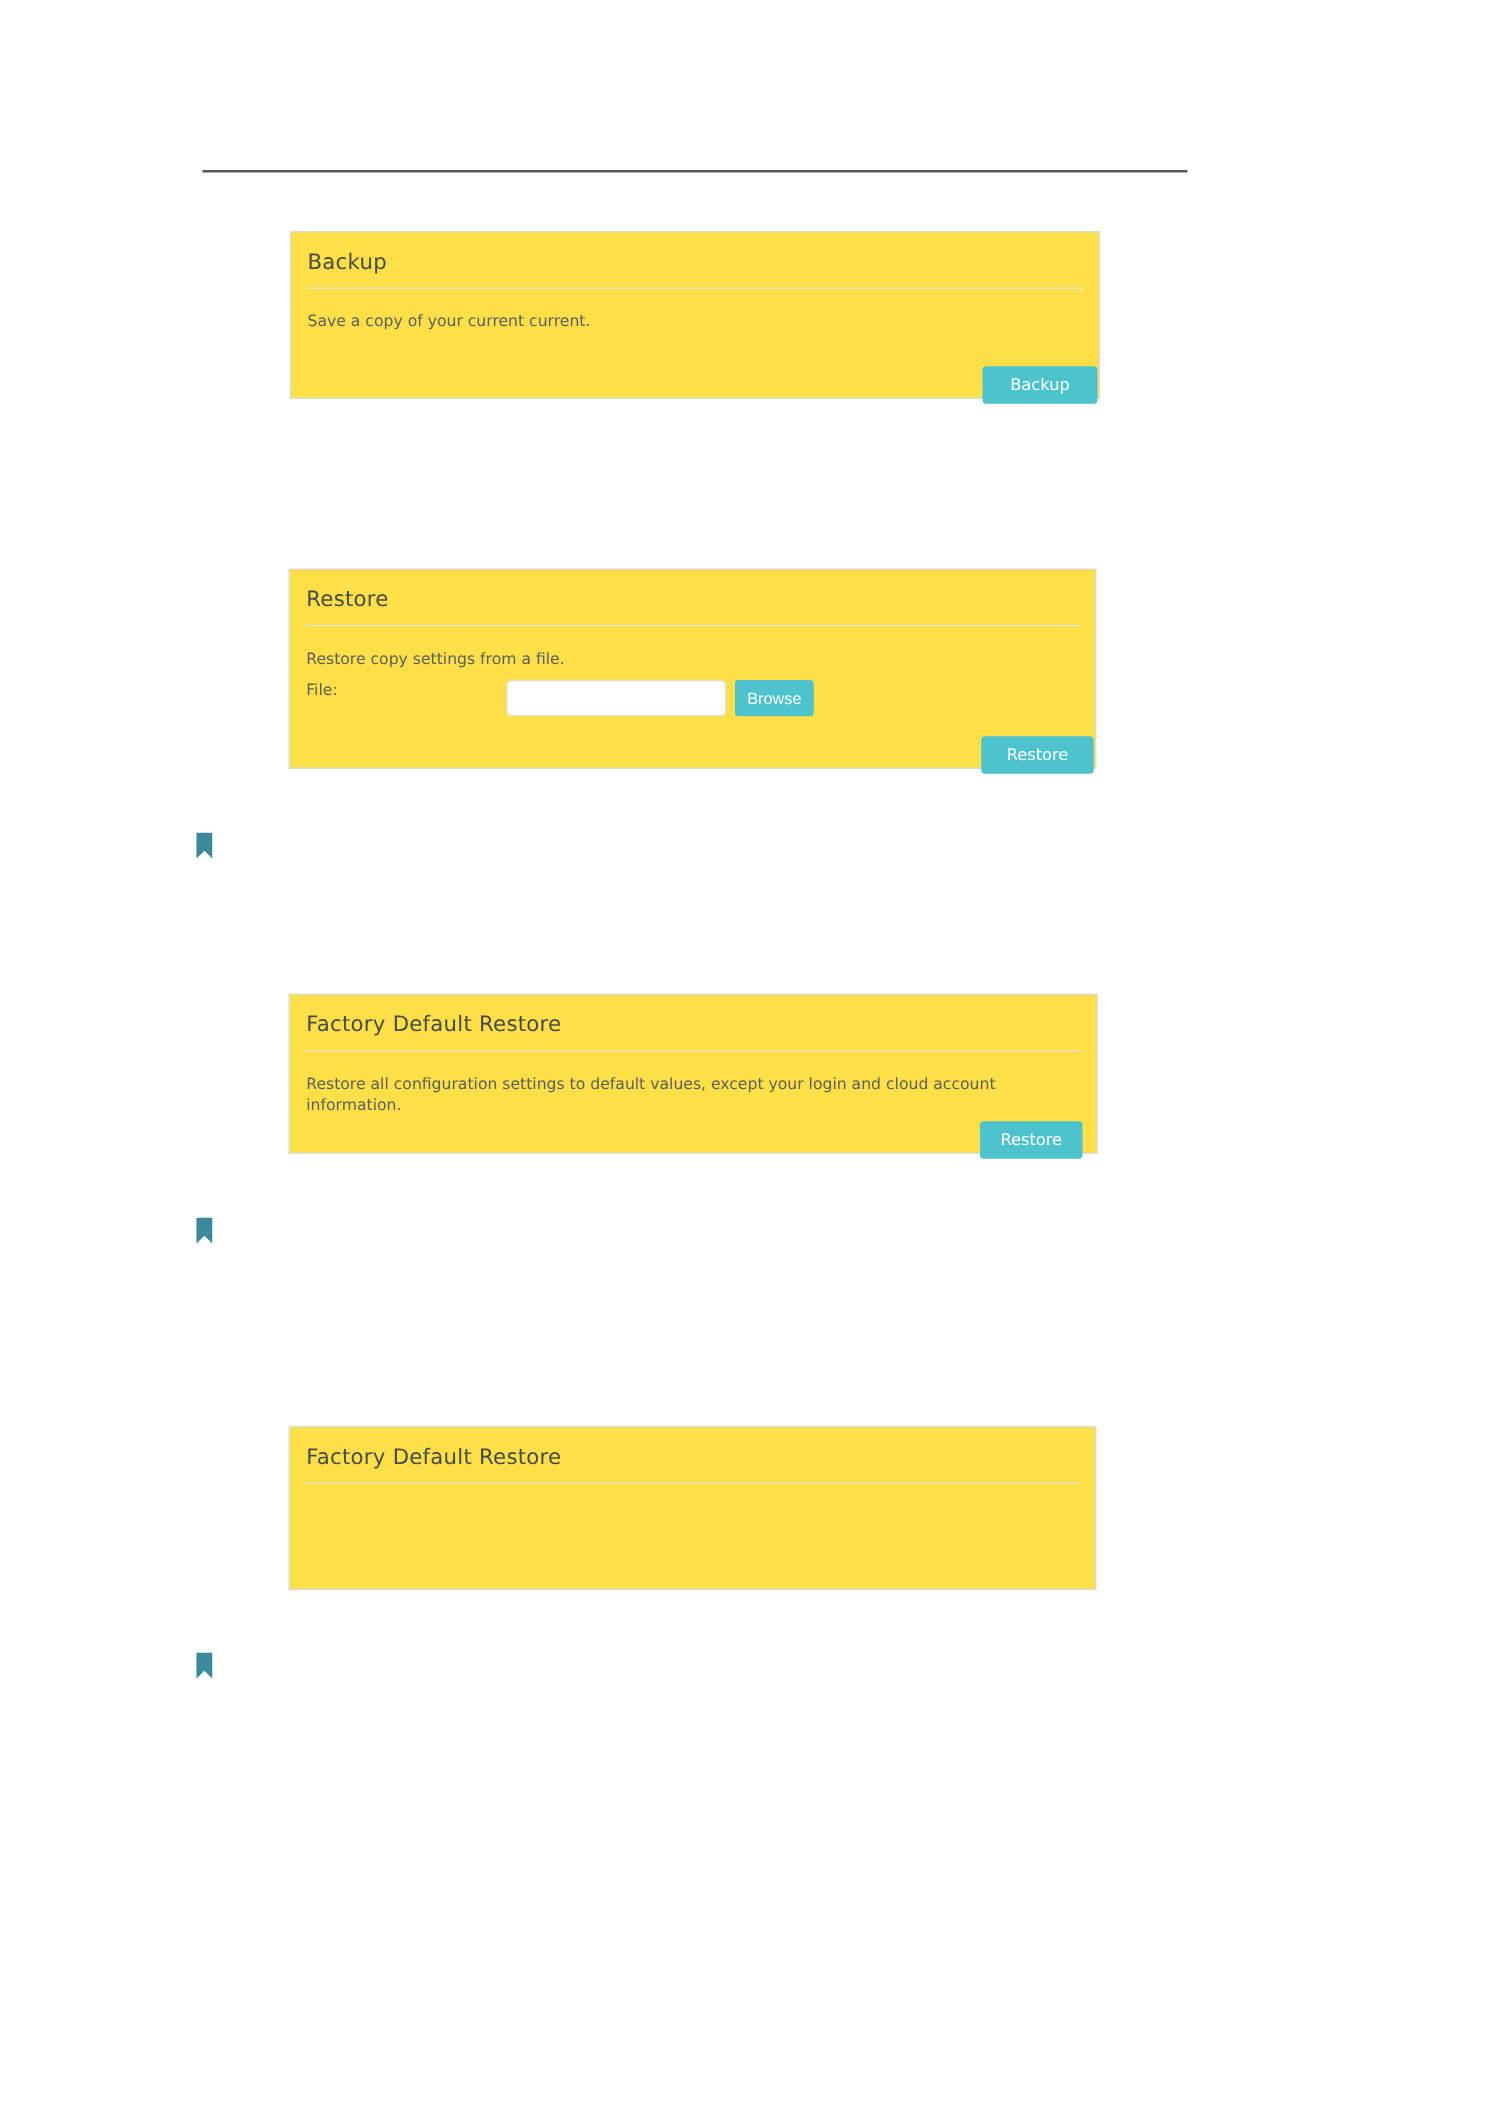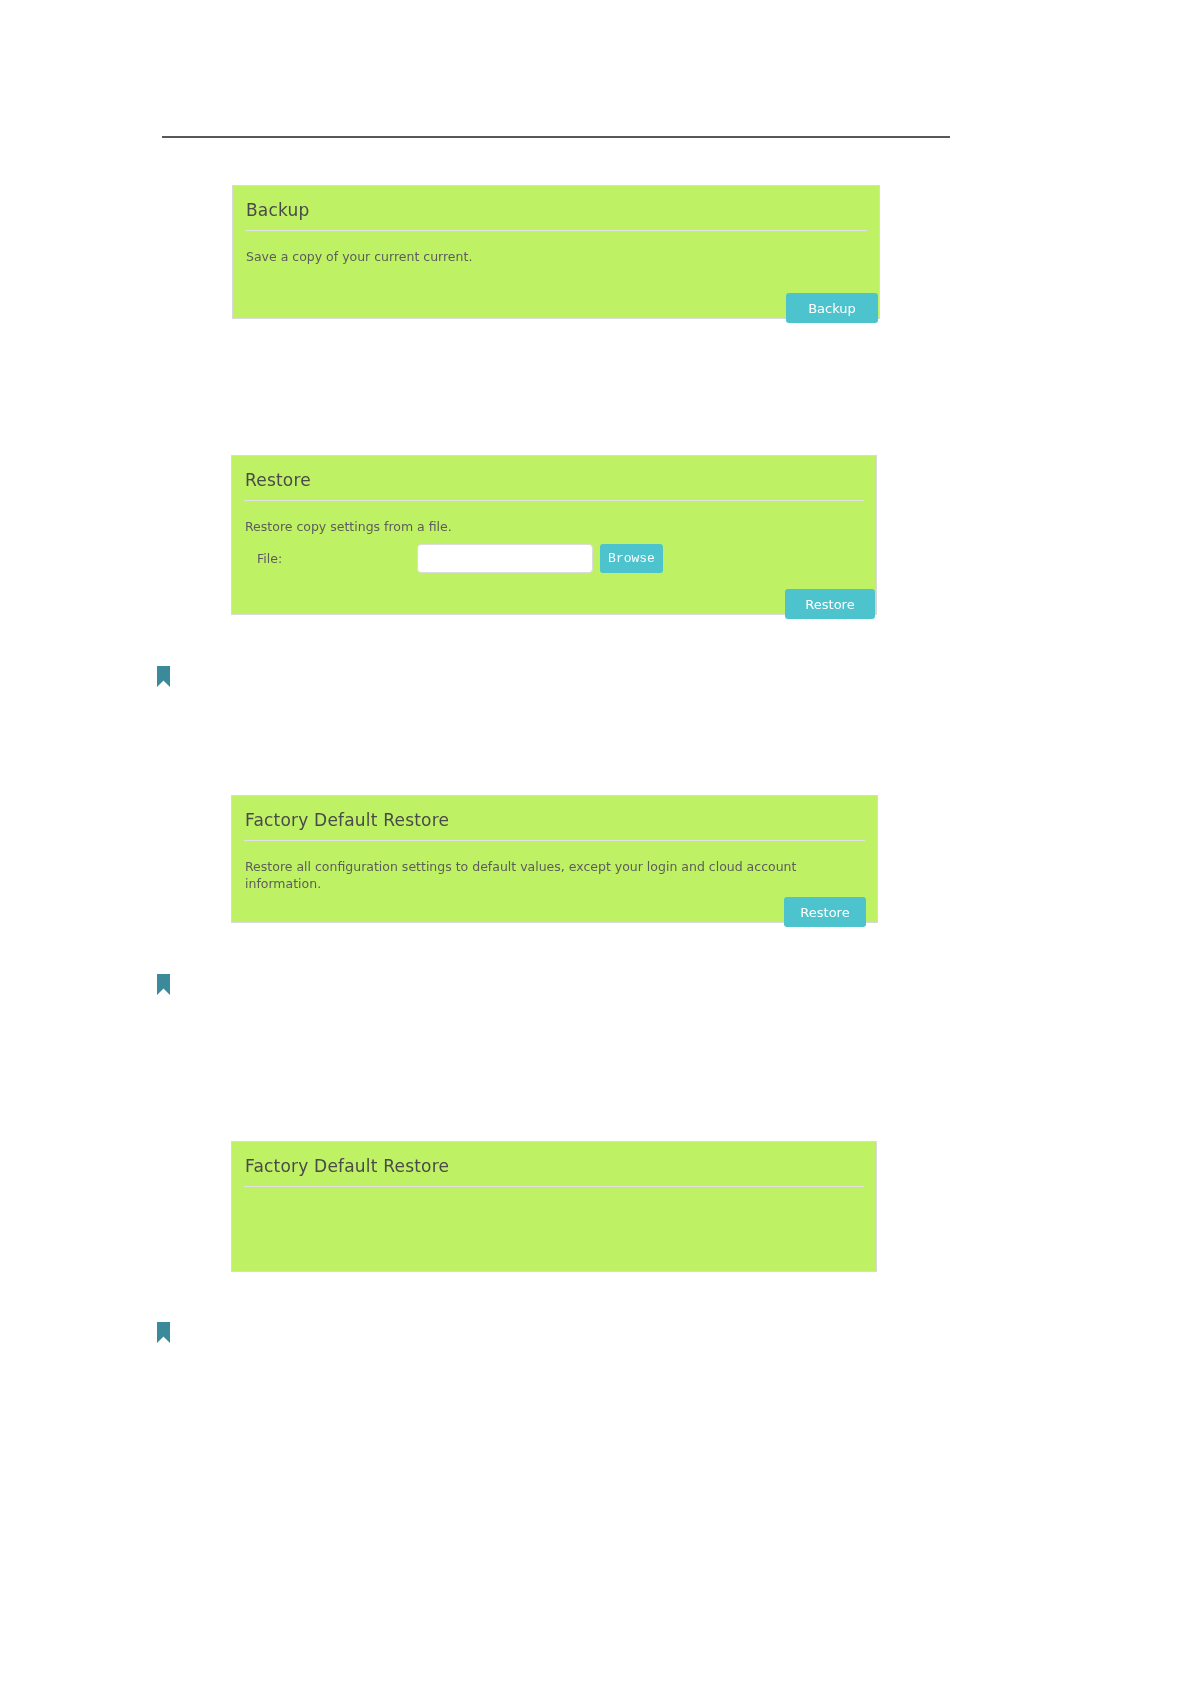--- a/index.html
+++ b/index.html
@@ -27,21 +27,21 @@
     left: 162px;
     top: 136px;
     width: 788px;
     height: 0;
     border-top: 2px solid #58585a;
   }
 
   
   .panel {
     position: absolute;
-    background: #bef264;
+    background: #fde047;
     border: 1px solid #d9d9d9;
     box-sizing: border-box;
   }
   .panel-title {
     font-family: "DejaVu Sans", sans-serif;
     font-size: 17px;
     color: #4a4a4a;
     letter-spacing: .2px;
     padding: 14px 0 10px 13px;
   }
@@ -75,22 +75,20 @@
     justify-content: center;
     cursor: pointer;
     padding: 0;
     white-space: nowrap;
   }
 
   
   .file-row {
     position: absolute;
     display: flex;
-    align-items: center;
-    margin-left: 12px;
   }
   .file-label {
     font-size: 12.5px;
     color: #5d5d5d;
     width: 160px;
   }
   .file-input {
     width: 176px;
     height: 29px;
     border: 1px solid #dcdcdc;
@@ -105,21 +103,21 @@
   }
   .btn-inline {
     position: static;
     margin-left: 7px;
     width: 63px;
     height: 29px;
     background: #4cc3cd;
     color: #fff;
     border: none;
     border-radius: 3px;
-    font-family: Liberation Mono, monospace;
+    font-family: Liberation Sans, sans-serif;
     font-size: 13px;
     display: inline-flex;
     align-items: center;
     justify-content: center;
     cursor: pointer;
   }
 
   
   .bookmark-icon {
     position: absolute;

